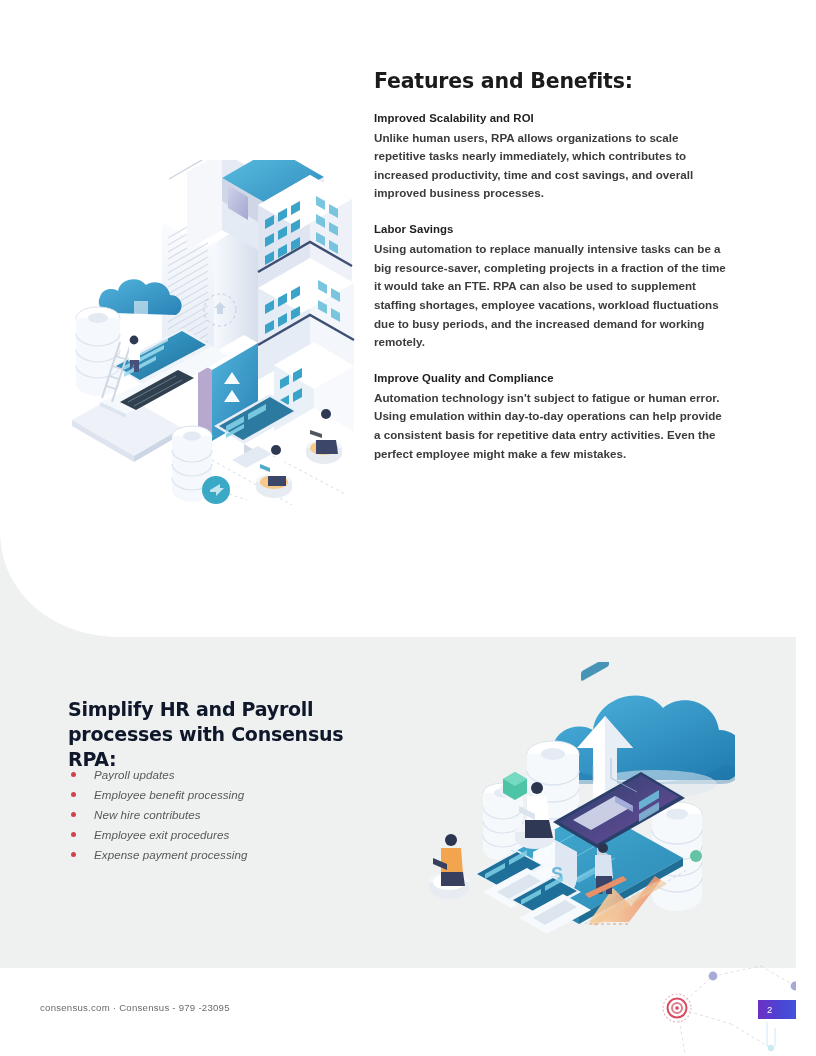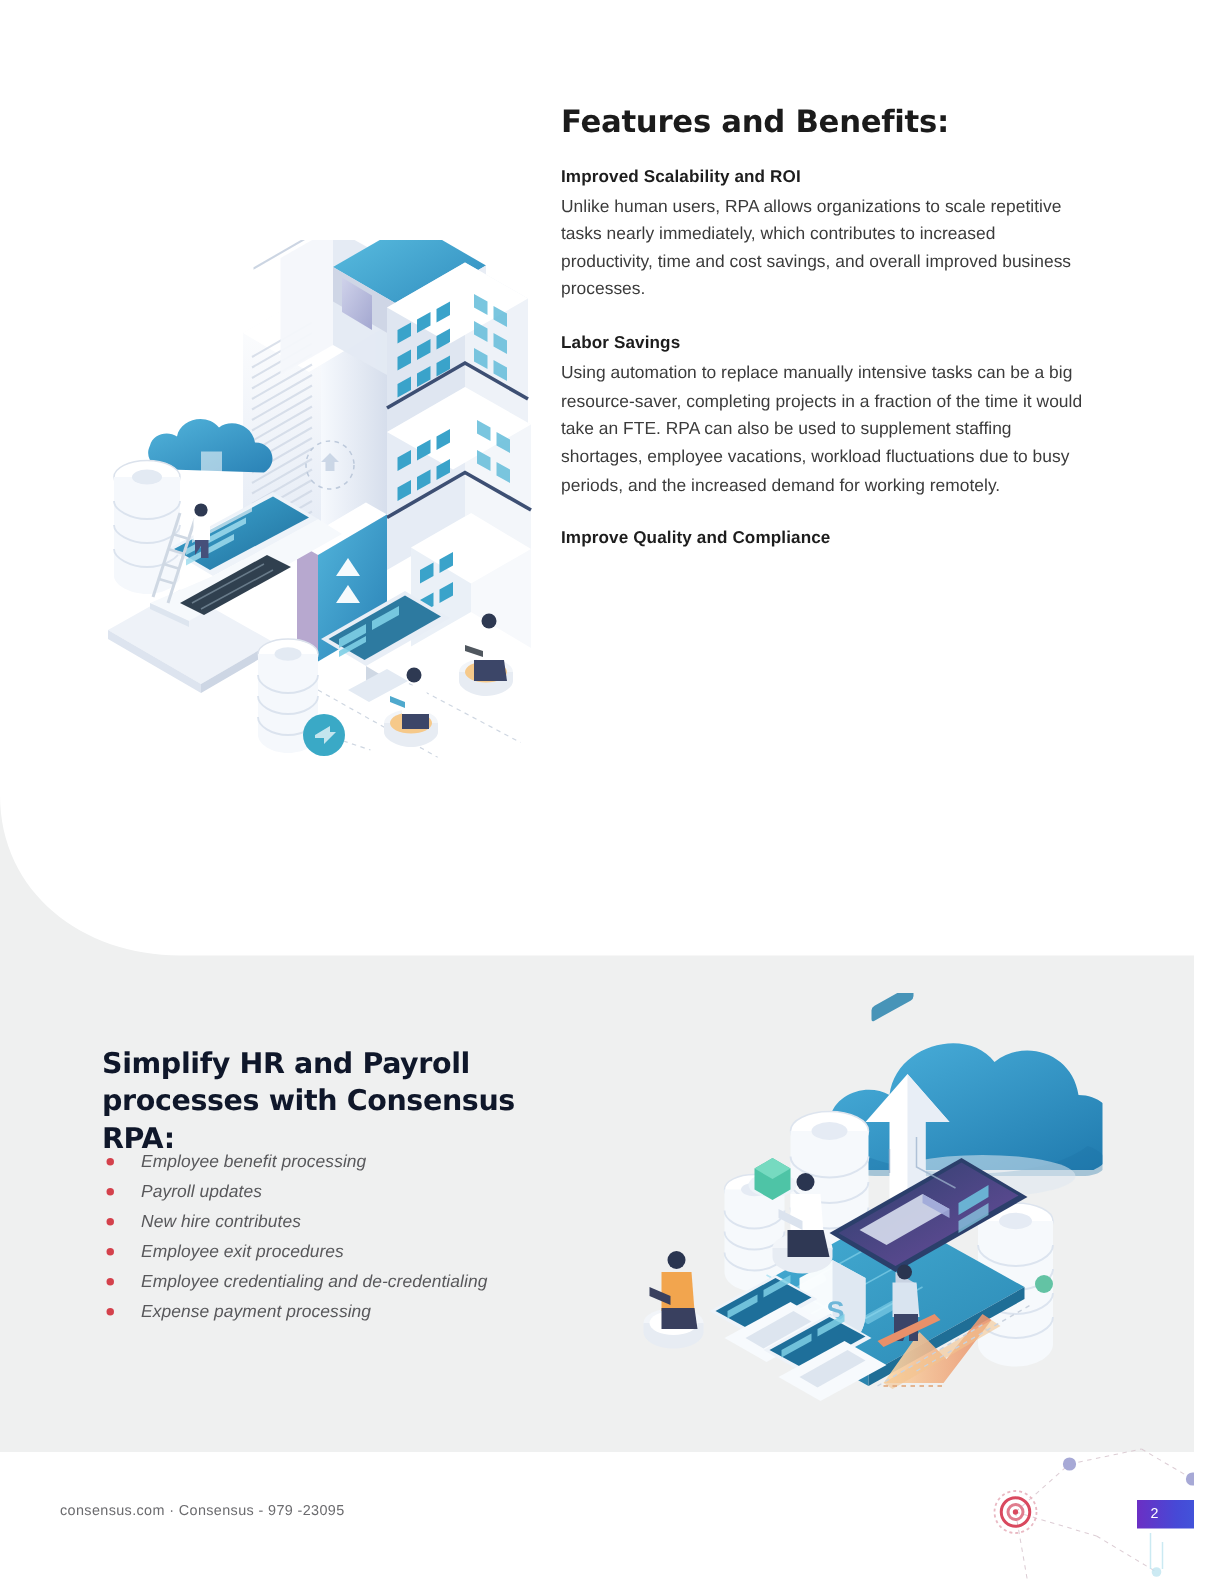--- a/index.html
+++ b/index.html
@@ -24,21 +24,21 @@
   }
   .blk{margin:16px 0 18px 0;}
   .blk:last-child{margin-bottom:0;}
   .blk h3{
     font-family:"Liberation Sans", sans-serif;
     font-size:11.4px;font-weight:700;color:#1d1d1d;
     margin:0 0 2px 0;line-height:1.5;letter-spacing:0.08px;
   }
   .blk p{
     font-family:"Liberation Sans", sans-serif;
-    font-size:11.6px;font-weight:400;color:#3b3b3b;
+    font-size:11.6px;font-weight:700;color:#3b3b3b;
     margin:0;line-height:18.6px;letter-spacing:0.02px;
   }
 
   
   .lower-head{
     position:absolute;left:68px;top:697px;width:330px;
     font-family:"DejaVu Sans", sans-serif;
     font-size:19px;font-weight:700;color:#0f172a;
     line-height:25px;letter-spacing:-0.25px;
   }
@@ -336,35 +336,35 @@
       <p>Unlike human users, RPA allows organizations to scale repetitive tasks nearly immediately, which contributes to increased productivity, time and cost savings, and overall improved business processes.</p>
     </div>
 
     <div class="blk">
       <h3>Labor Savings</h3>
       <p>Using automation to replace manually intensive tasks can be a big resource-saver, completing projects in a fraction of the time it would take an FTE. RPA can also be used to supplement staffing shortages, employee vacations, workload fluctuations due to busy periods, and the increased demand for working remotely.</p>
     </div>
 
     <div class="blk">
       <h3>Improve Quality and Compliance</h3>
+      <p>Automation technology isn't subject to fatigue or human error. Using emulation within day-to-day operations can help provide a consistent basis for repetitive data entry activities. Even the perfect employee might make a few mistakes.</p>
     </div>
 
   </div>
 
   <div class="lower-head">
     <div>Simplify HR and Payroll</div>
     <div>processes with Consensus RPA:</div>
   </div>
 
   <ul class="bullets">
+    <li><span class="dot"></span><span>Payroll updates</span></li>
     <li><span class="dot"></span><span>Employee benefit processing</span></li>
-    <li><span class="dot"></span><span>Payroll updates</span></li>
     <li><span class="dot"></span><span>New hire contributes</span></li>
     <li><span class="dot"></span><span>Employee exit procedures</span></li>
-    <li><span class="dot"></span><span>Employee credentialing and de-credentialing</span></li>
     <li><span class="dot"></span><span>Expense payment processing</span></li>
   </ul>
 
   <div class="ill-bottom">
     <svg width="310" height="290" viewBox="0 0 310 290" xmlns="http://www.w3.org/2000/svg">
       <defs>
         <linearGradient id="bc1" x1="0" y1="0" x2="1" y2="1">
           <stop offset="0" stop-color="#4cb2dd"></stop>
             <stop offset="1" stop-color="#1f79ad"></stop>
         </linearGradient>

